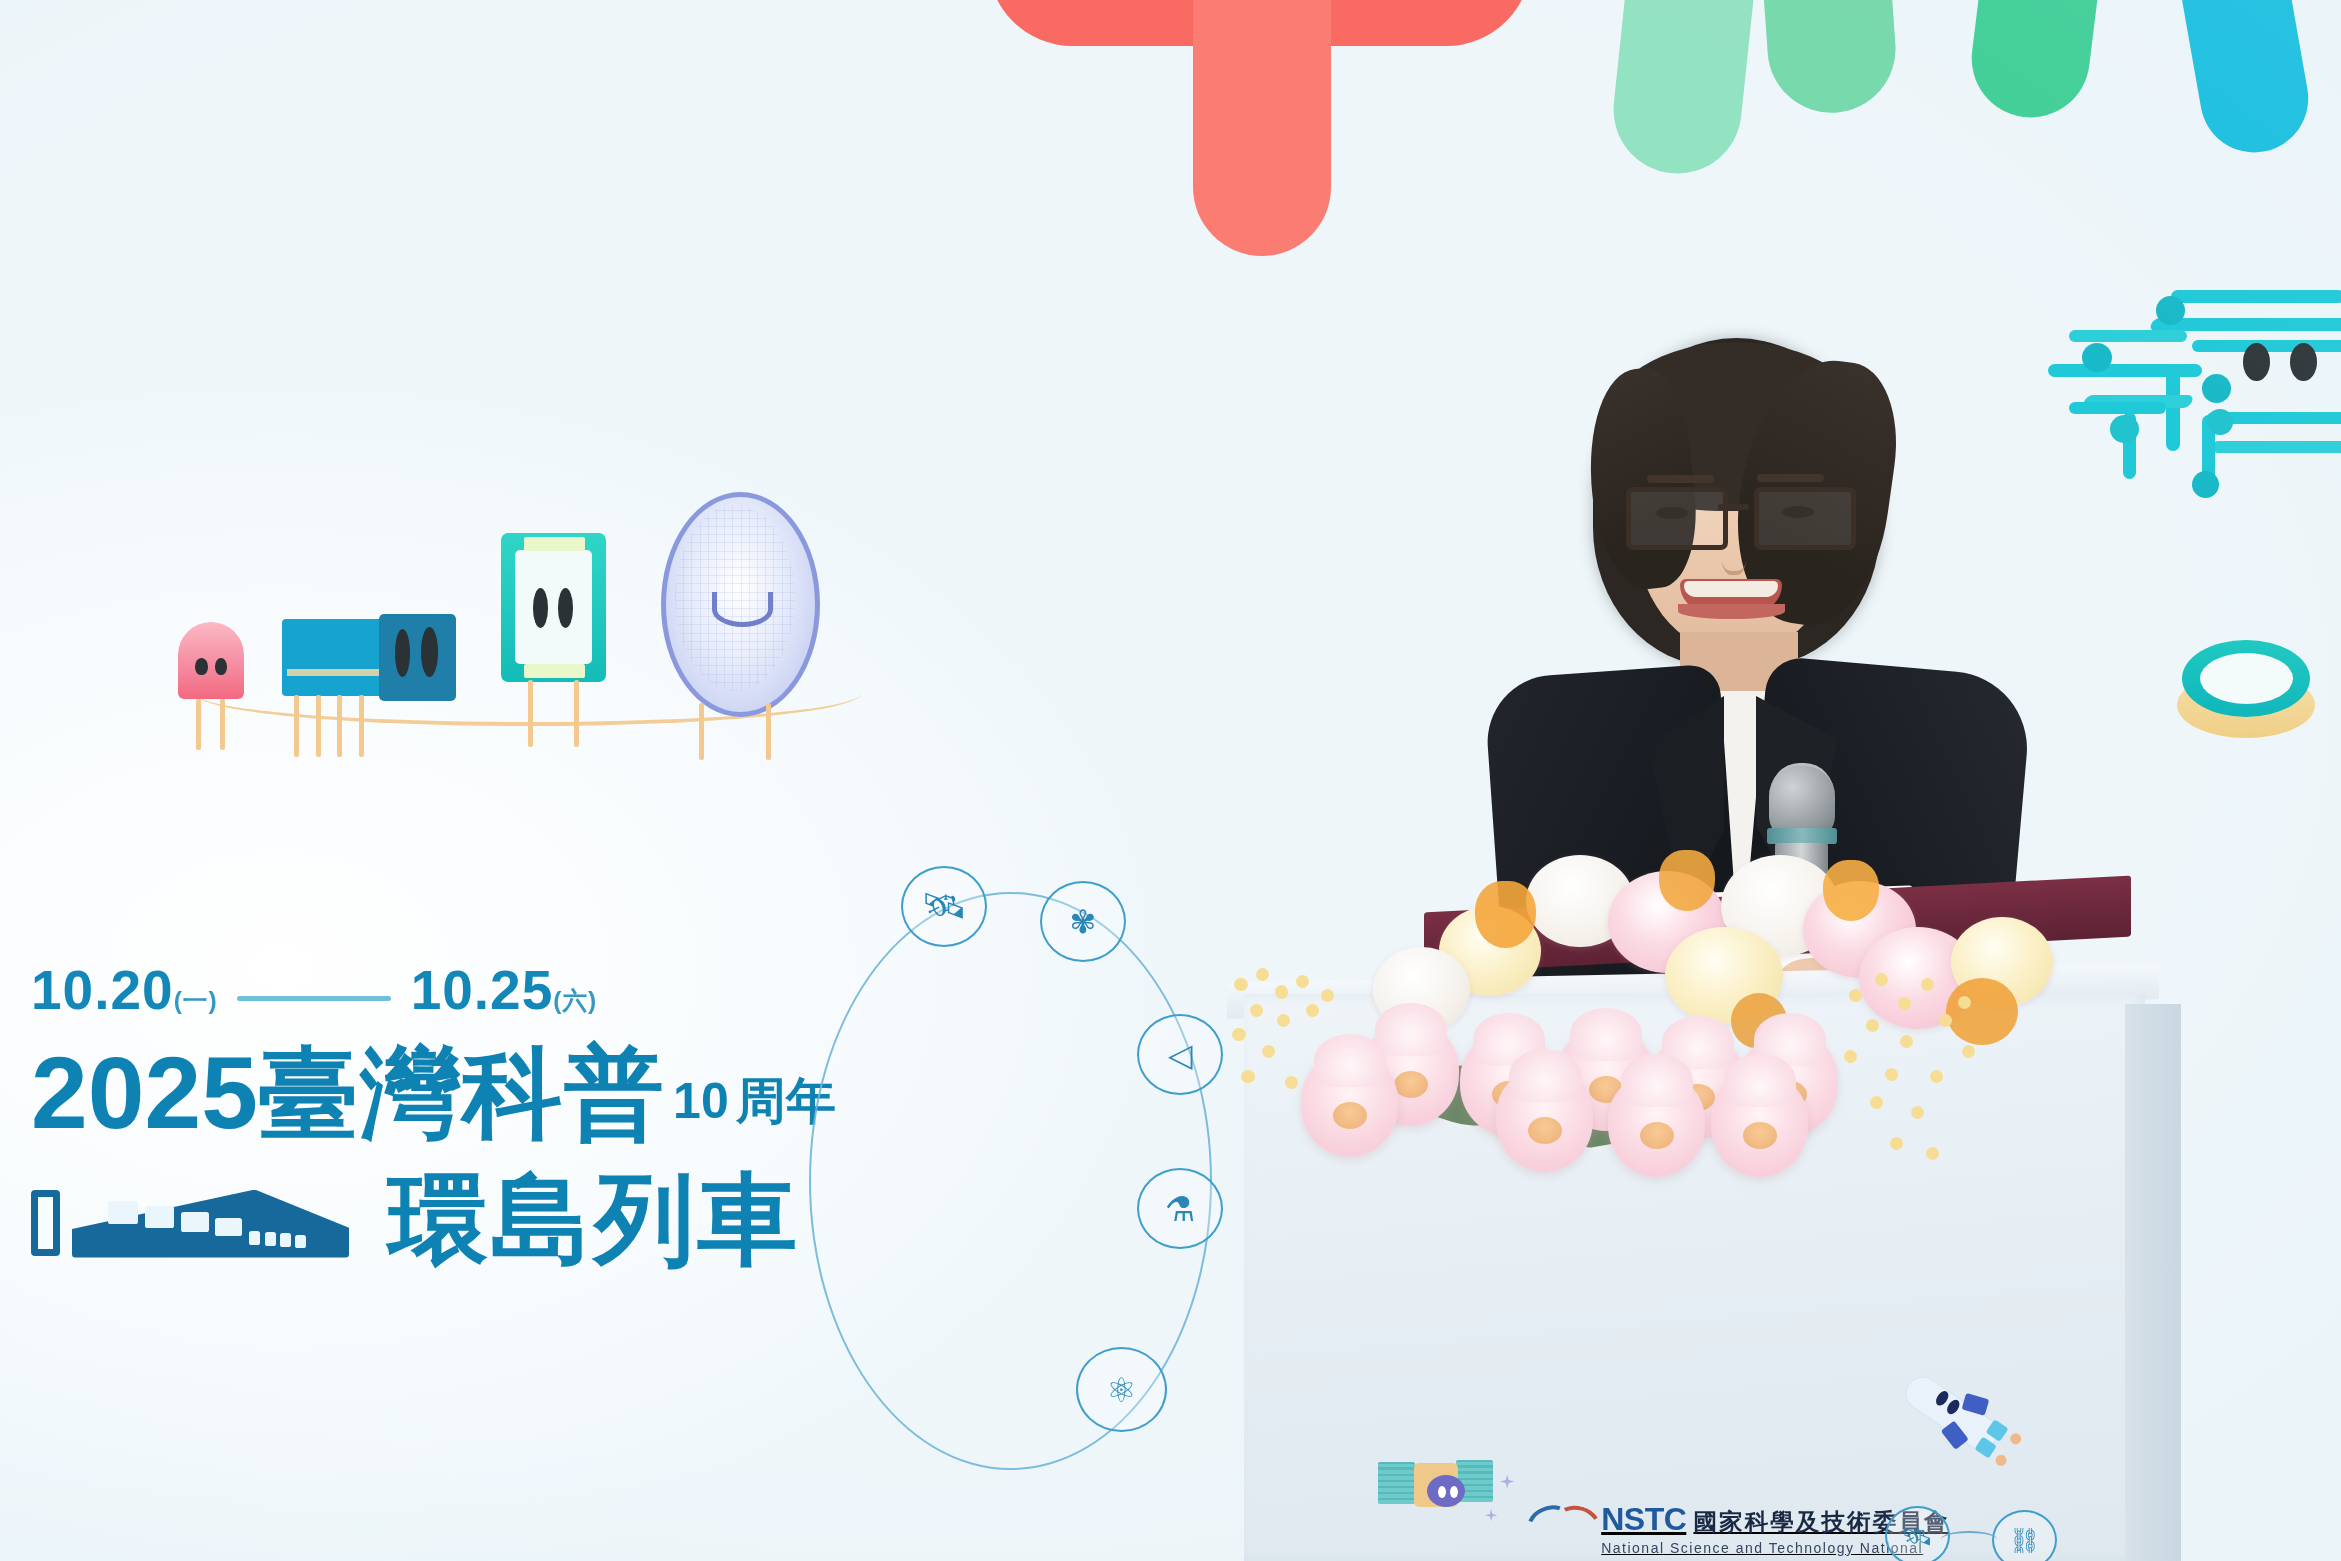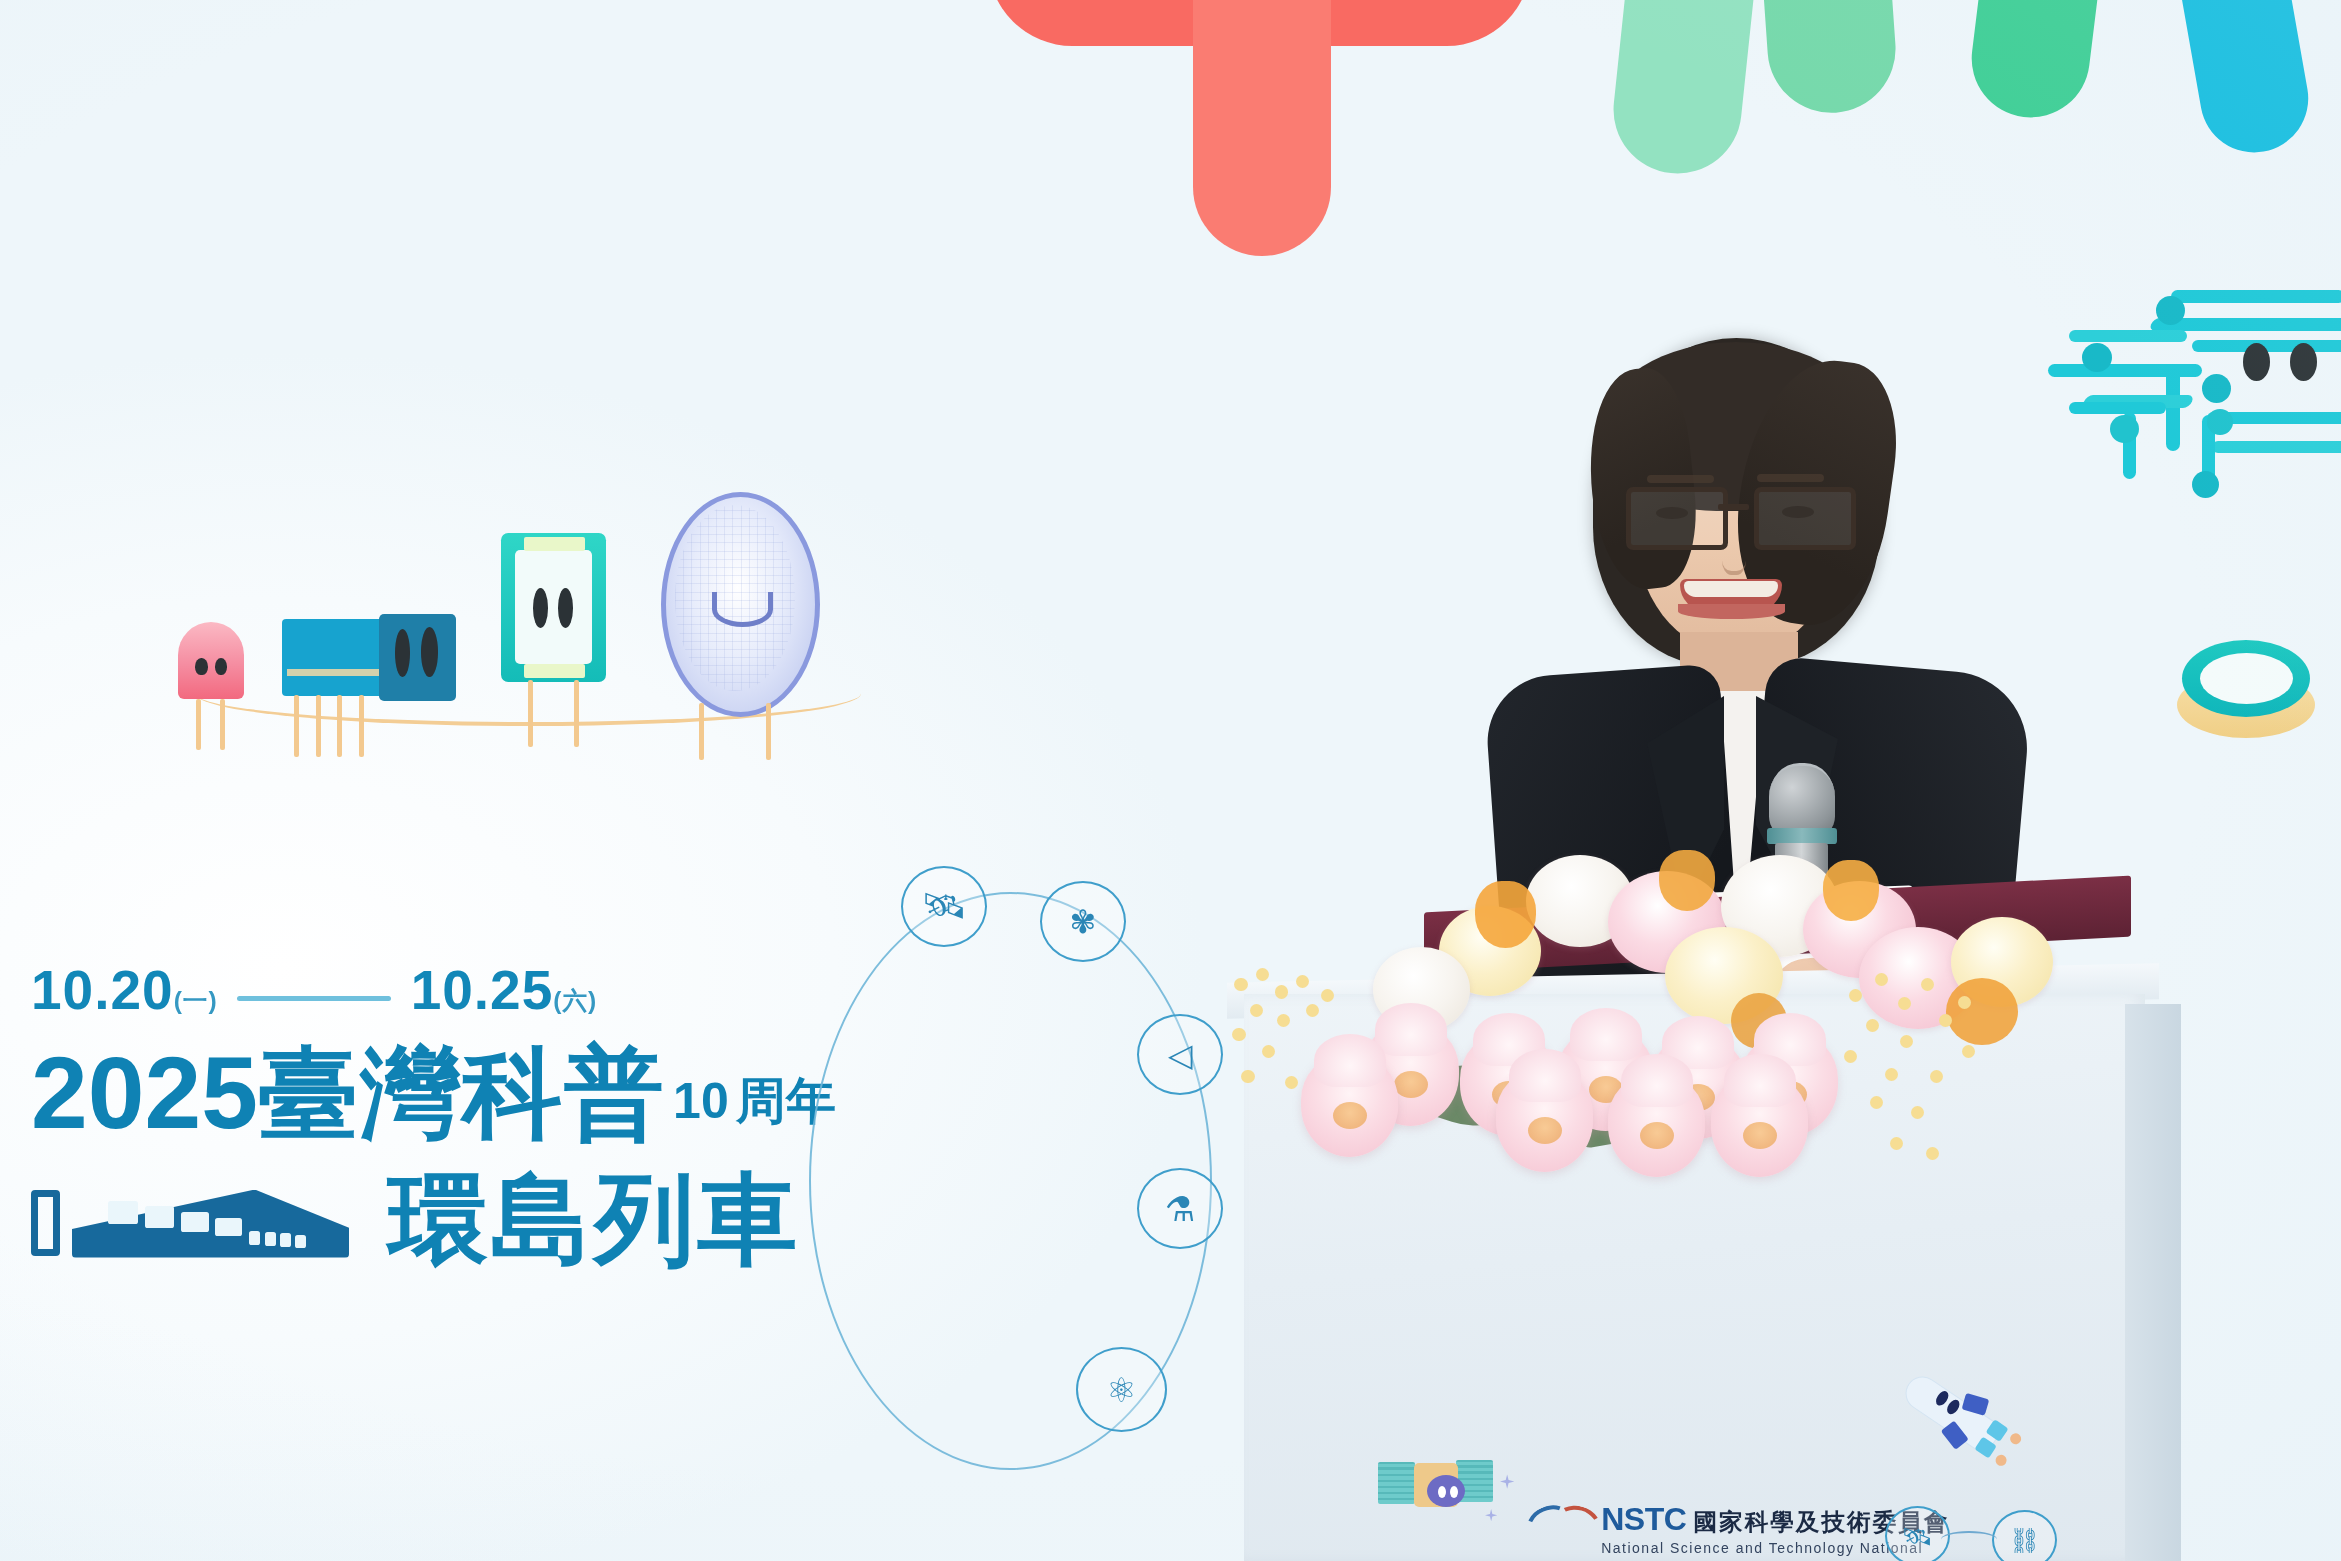--- a/index.html
+++ b/index.html
@@ -281,21 +281,21 @@
     clip-path:polygon(50% 0,60% 40%,100% 50%,60% 60%,50% 100%,40% 60%,0 50%,40% 40%);}
 
   .nstc-logo{position:absolute;left:1526px;top:1501px;display:flex;align-items:center;gap:8.2px;}
   .nstc-swoosh{position:relative;width:67px;height:34px;}
   .nstc-swoosh i{
     position:absolute;bottom:0;width:40px;height:32px;
     border:4.6px solid transparent;border-top-color:#2d6ba8;border-radius:50%;
     transform:rotate(-24deg);
   }
   .nstc-swoosh i.red{border-top-color:#c4533f;left:27px;transform:rotate(16deg);}
-  .nstc-txt{display:flex;flex-direction:column;}
+  .nstc-txt{display:flex;flex-direction:column;text-decoration:underline;}
   .nstc-main{display:flex;align-items:baseline;gap:7.2px;}
   .nstc-abbr{font-size:32px;font-weight:bold;color:#1f5b9c;letter-spacing:-0.5px;}
   .nstc-cn{font-size:23.6px;font-weight:bold;color:#1b2a44;letter-spacing:2px;}
   .nstc-en{font-size:14px;color:#33445f;letter-spacing:1.5px;margin-top:2px;}
 
   .rocket{position:absolute;transform:rotate(34deg);}
   .rk-body{position:absolute;width:102px;height:32px;background:#e9f2fa;border-radius:25.6px 7.2px 7.2px 25.6px;border:1px solid #d4e4f2;}
   .rk-fin{position:absolute;background:#3f5fc4;border-radius:3.1px;}
   .rk-nozzle{position:absolute;background:#5ec6e8;border-radius:3.1px;}
   .rk-eye{position:absolute;width:10.2px;height:15.4px;background:#1d2a5e;border-radius:50%;}

